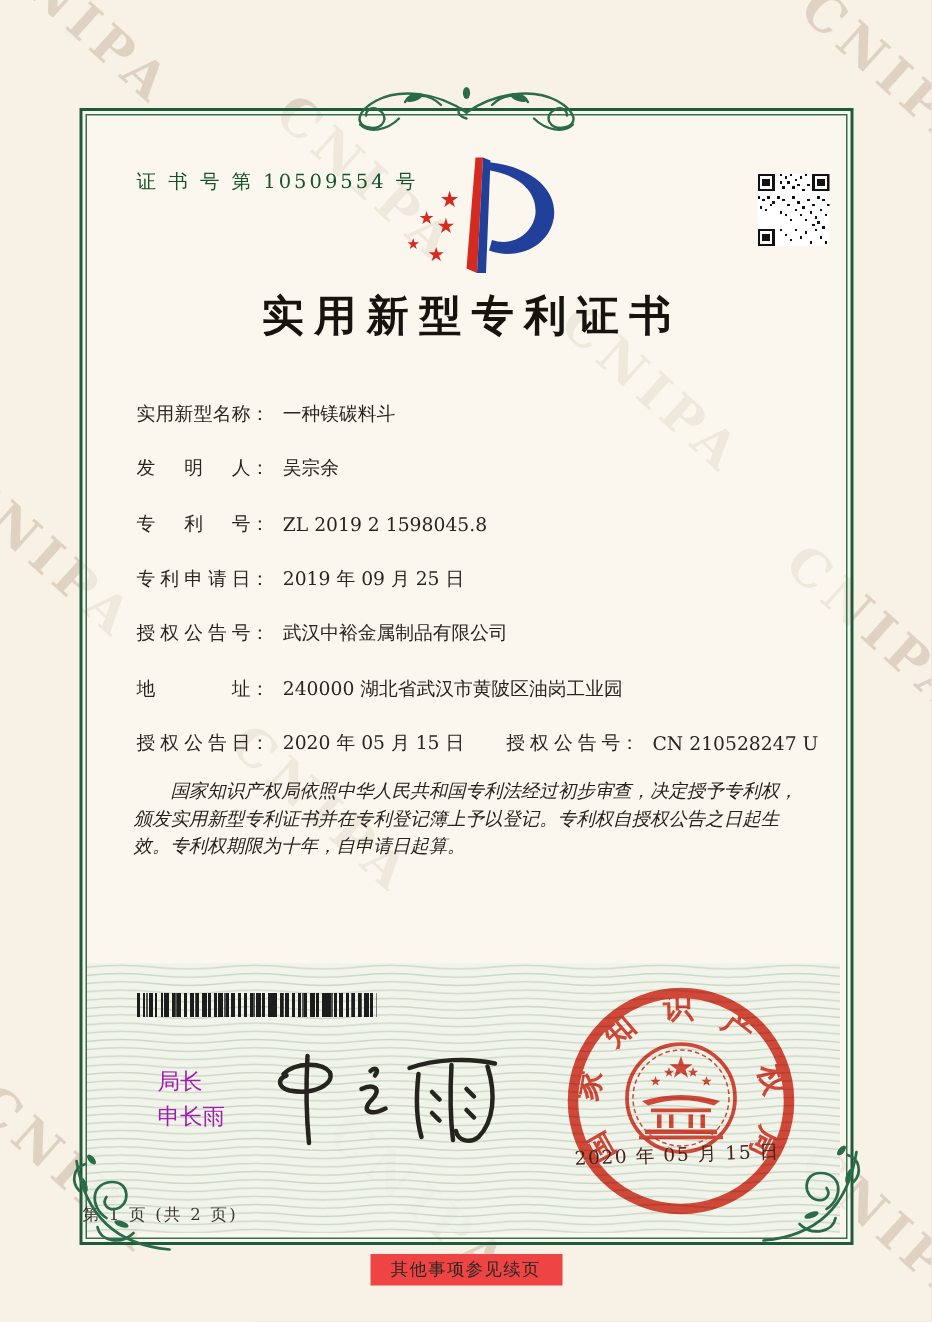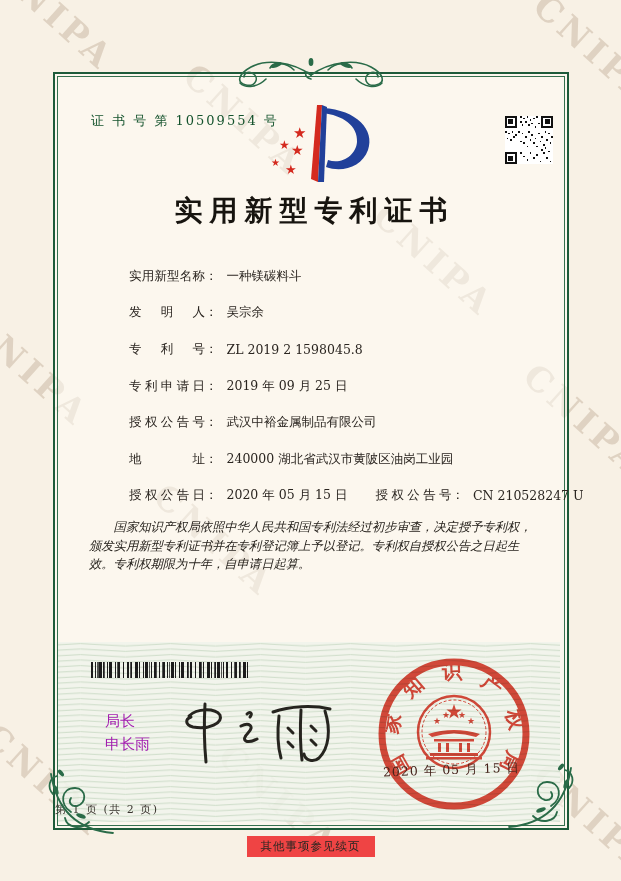--- a/index.html
+++ b/index.html
@@ -23,21 +23,21 @@
   .guilloche{position:absolute;left:3px;top:568px;width:502px;height:180px;opacity:.8;z-index:0;}
   
   .certno{position:absolute;left:36px;top:38px;font-size:13px;letter-spacing:2px;color:#14532d;z-index:2;}
   .qr{position:absolute;left:450px;top:42px;width:48px;height:48px;z-index:2;}
   .logo{position:absolute;left:202px;top:26px;width:128px;height:88px;z-index:2;}
   .title{
     position:absolute;left:0;right:0;top:118px;text-align:center;z-index:2;
     font-size:28px;font-weight:700;letter-spacing:7px;padding-left:7px;color:#17140f;
   }
   
-  .fields{position:absolute;left:36px;top:184px;right:30px;z-index:2;margin-left:38px;}
+  .fields{position:absolute;left:36px;top:184px;right:30px;z-index:2;}
   .frow{height:36.6px;display:flex;align-items:center;font-size:12.5px;}
   .flabel{display:inline-block;width:76px;text-align:justify;text-align-last:justify;flex:none;}
   .fcolon{flex:none;margin-right:9px;}
   .fvalue{white-space:nowrap;}
   .gpair2{margin-left:28px;display:flex;align-items:center;}
   
   .paras{position:absolute;left:34px;top:444px;width:448px;z-index:2;
     font-size:12.3px;line-height:18.6px;font-style:italic;color:#26221d;}
   .paras p{margin:0;text-indent:2em;}
   

